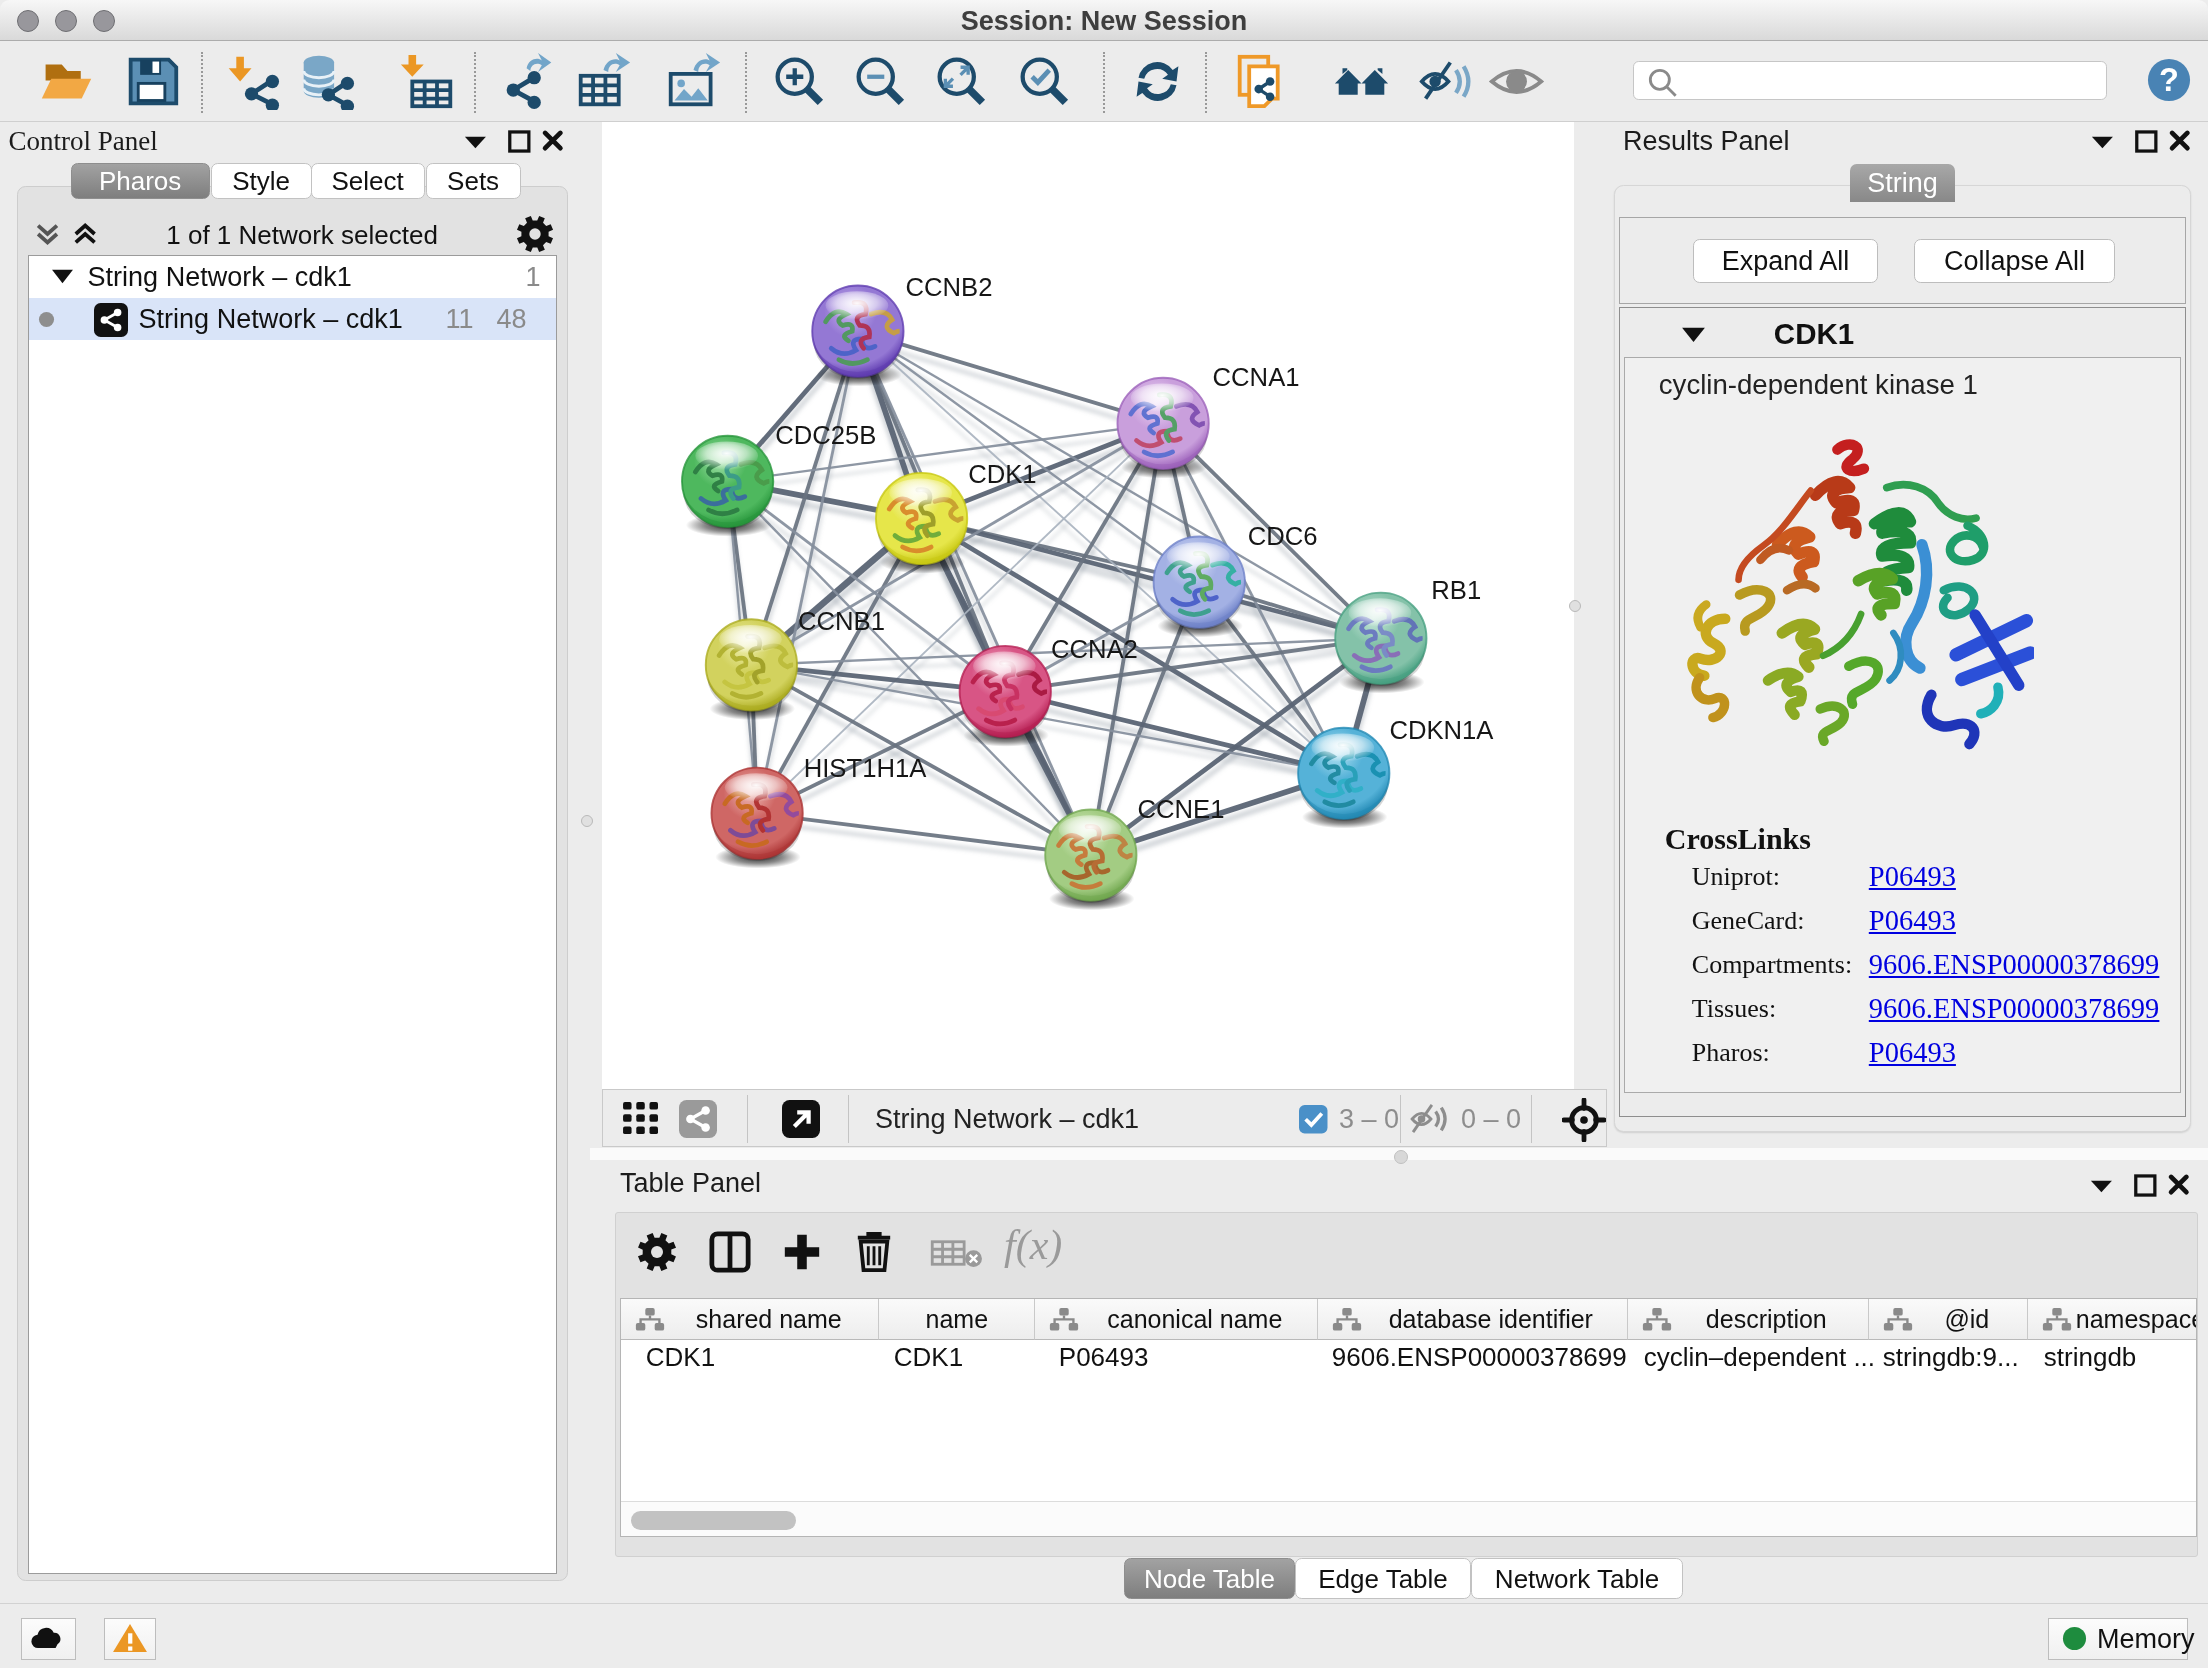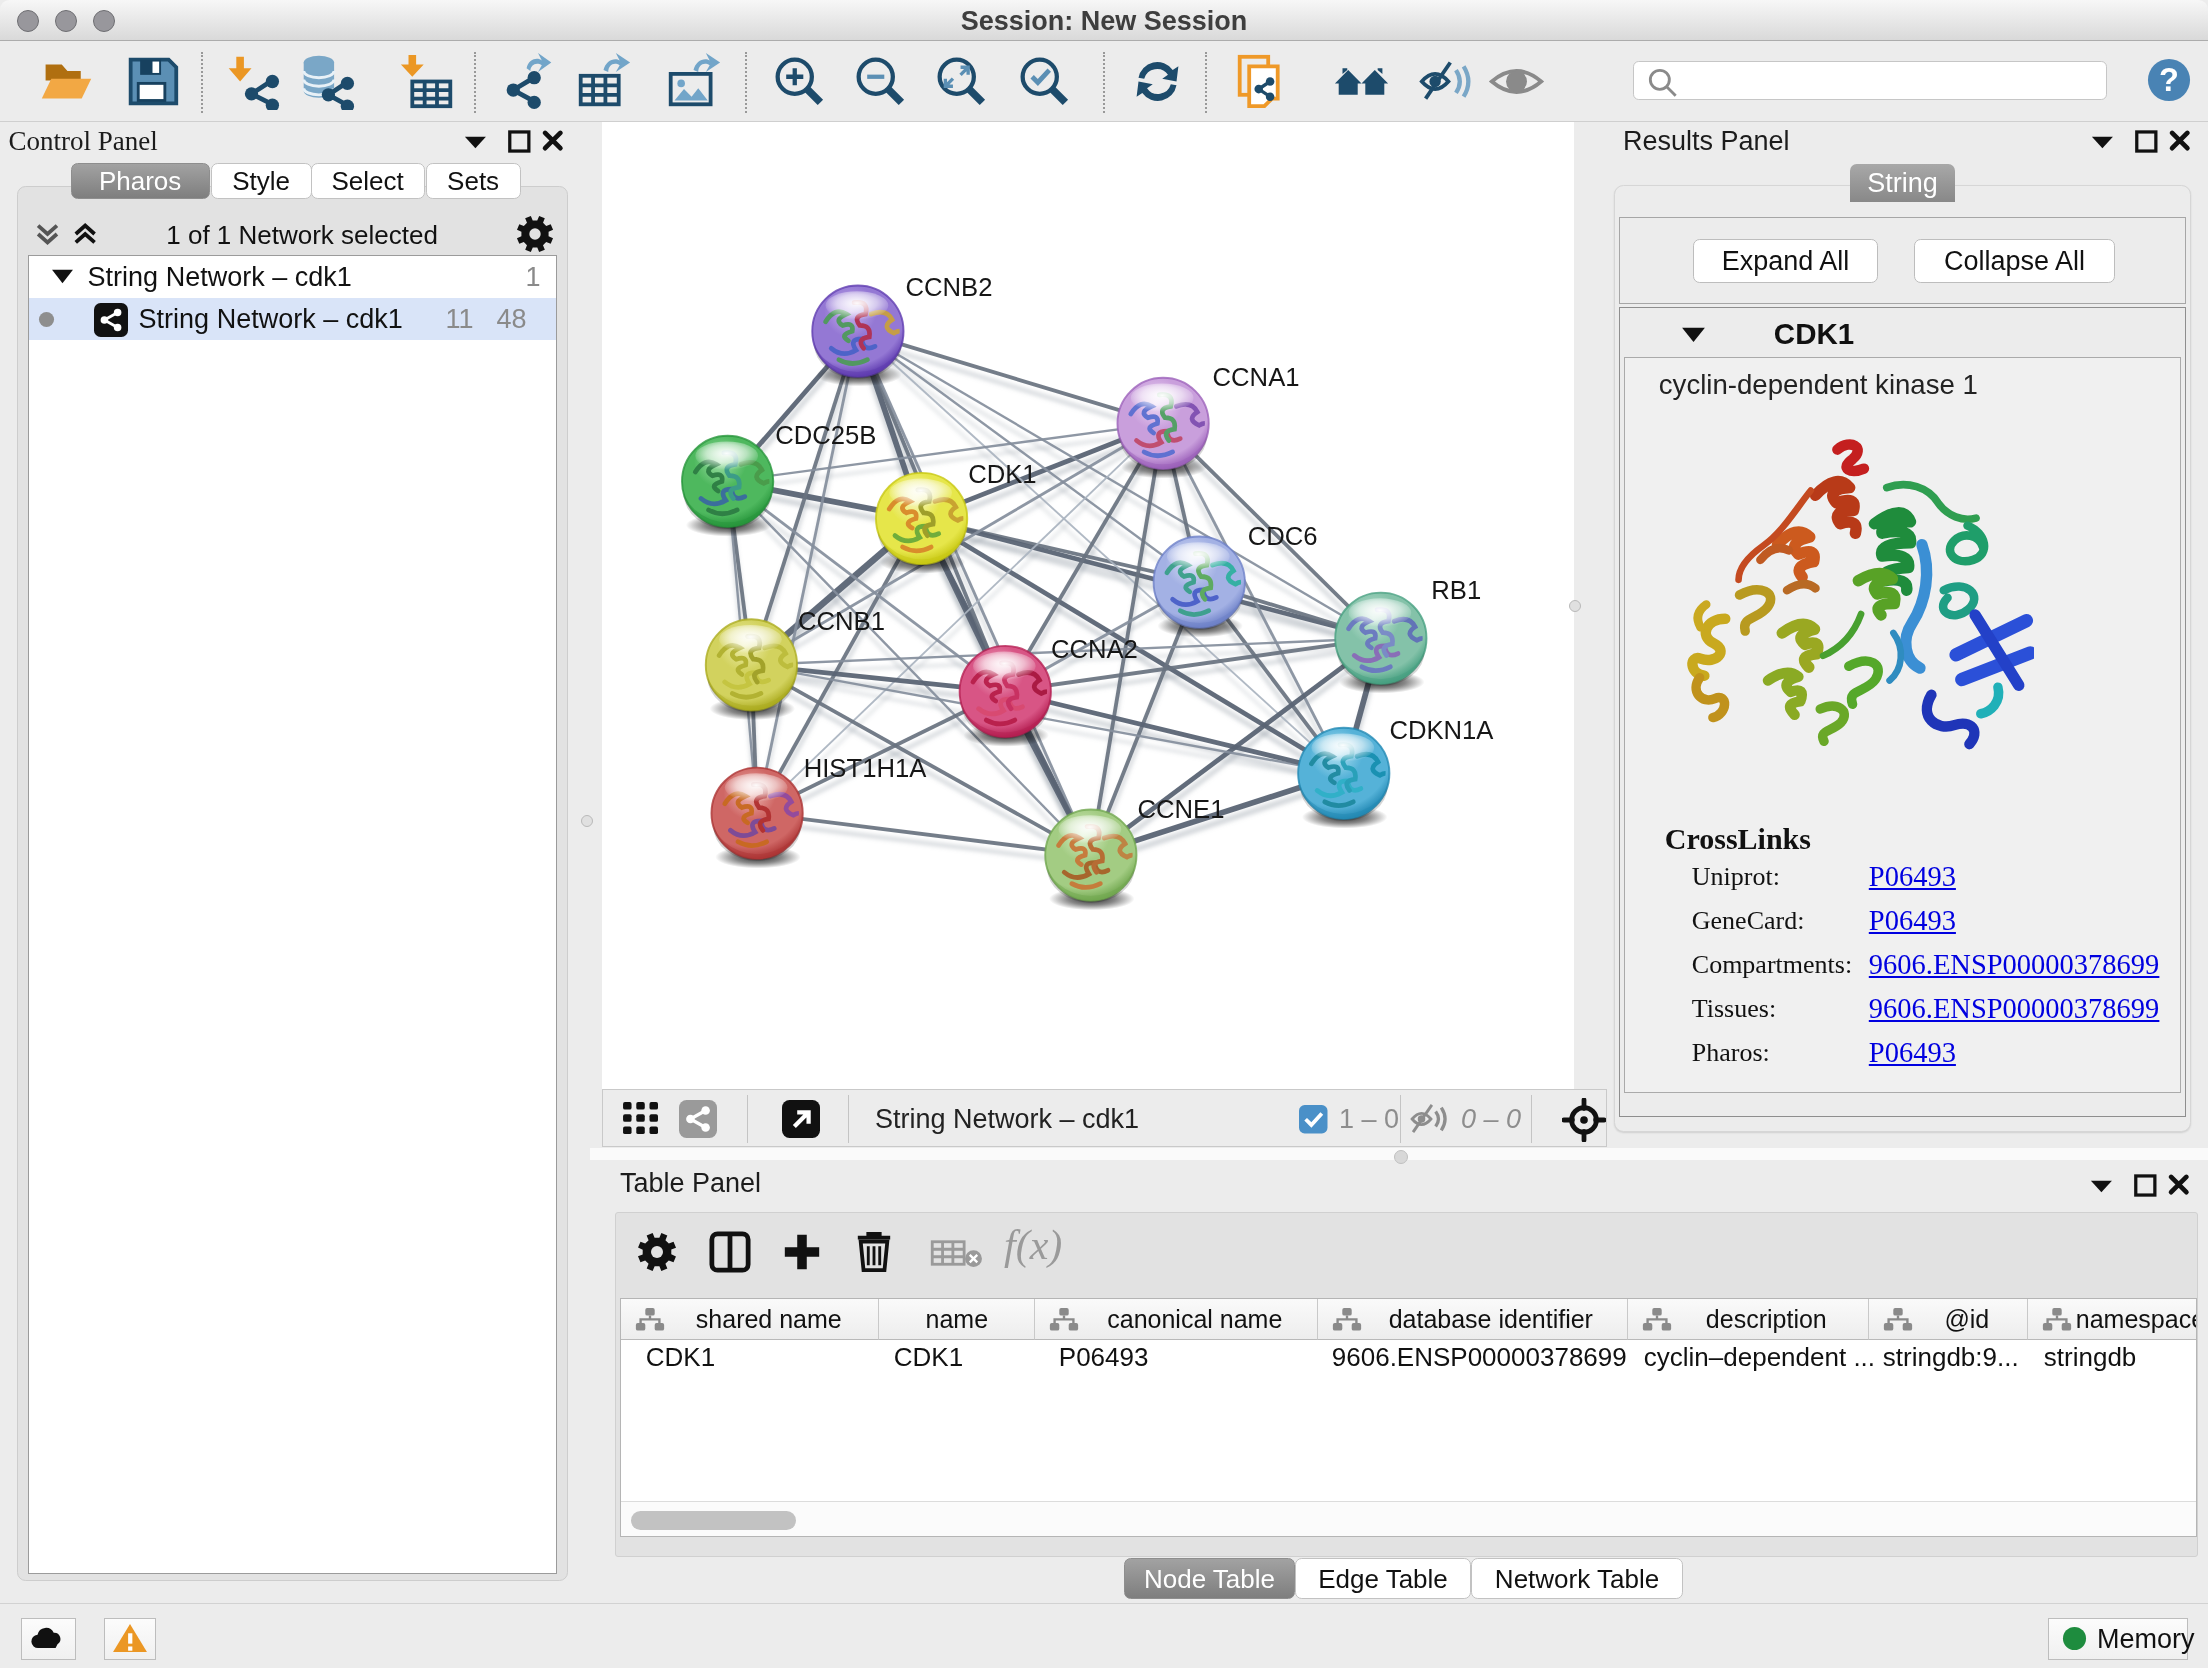--- a/index.html
+++ b/index.html
@@ -665,29 +665,29 @@
   <svg class="abs" style="left:179px;top:9.5px;" width="38" height="38" viewBox="0 0 40 40">
     <rect x="0" y="0" width="40" height="40" rx="8" fill="#111"></rect>
     <path d="M16 13 h12 v12 M28 13 L13 28" stroke="#fff" stroke-width="4.5" fill="none"></path>
   </svg>
   <div class="nbdiv" style="left:245px;"></div>
   <div class="abs" style="left:272px;top:14.3px;font-size:27px;color:#222;">String Network – cdk1</div>
   <svg class="abs" style="left:696px;top:15px;" width="28.5" height="28.5" viewBox="0 0 30 30">
     <rect x="0" y="0" width="30" height="30" rx="6" fill="#4a90c8"></rect>
     <path d="M7 15 l6 6 L24 9" stroke="#fff" stroke-width="4" fill="none"></path>
   </svg>
-  <div class="abs" style="left:736px;top:14.3px;font-size:27px;color:#8d8d8d;">1 – 0</div>
+  <div class="abs" style="left:736px;top:14.3px;font-size:27px;color:#8d8d8d;">3 – 0</div>
   <div class="nbdiv" style="left:797px;"></div>
   <svg class="abs" style="left:807px;top:13.3px;" width="40" height="32" viewBox="0 0 42 34">
     <path d="M2 17 q10 -12 20 0 q-10 12 -20 0 z" fill="none" stroke="#8d8d8d" stroke-width="3"></path>
     <circle cx="12" cy="17" r="4" fill="#8d8d8d"></circle>
     <line x1="23" y1="2" x2="3" y2="31" stroke="#8d8d8d" stroke-width="3"></line>
     <path d="M27 9 q6 8 0 16 M33 5 q8 12 0 24" stroke="#8d8d8d" stroke-width="3.5" fill="none"></path>
   </svg>
-  <div class="abs" style="left:858px;top:14.3px;font-size:27px;color:#8d8d8d;font-style:italic;">0 – 0</div>
+  <div class="abs" style="left:858px;top:14.3px;font-size:27px;color:#8d8d8d;">0 – 0</div>
   <div class="nbdiv" style="left:928px;"></div>
   <svg class="abs" style="left:959px;top:7.6px;" width="44" height="44" viewBox="0 0 46 46">
     <circle cx="23" cy="23" r="13" fill="none" stroke="#111" stroke-width="5"></circle>
     <circle cx="23" cy="23" r="4" fill="#111"></circle>
     <g stroke="#111" stroke-width="5" stroke-linecap="round">
         <path d="M23 2 v9 M23 35 v9 M2 23 h9 M35 23 h9"></path>
       </g>
   </svg>
 </div>
 

